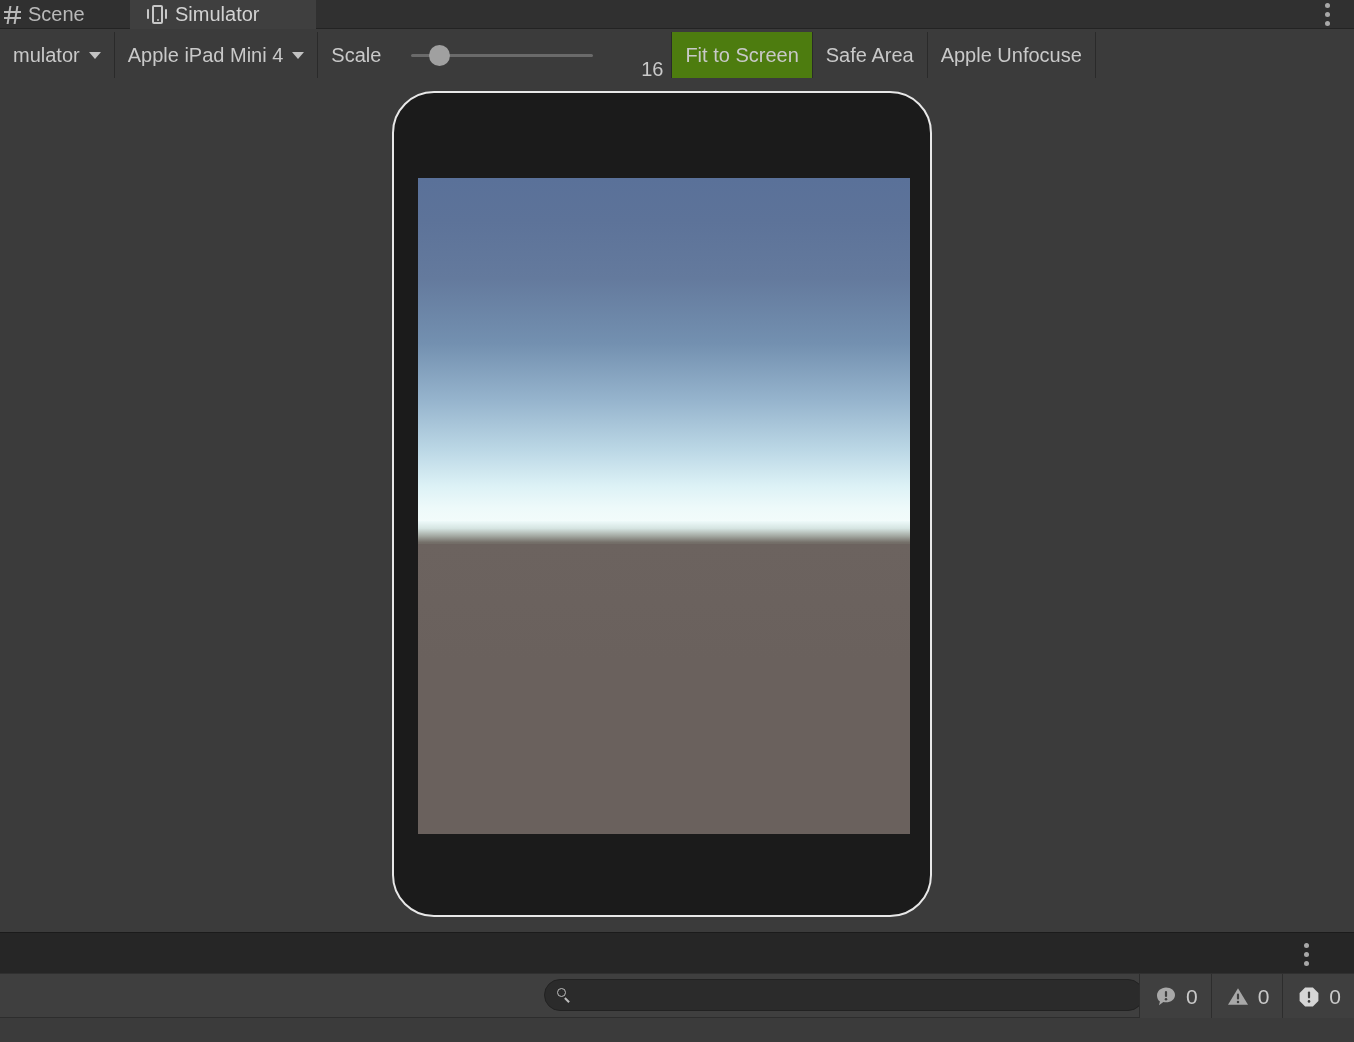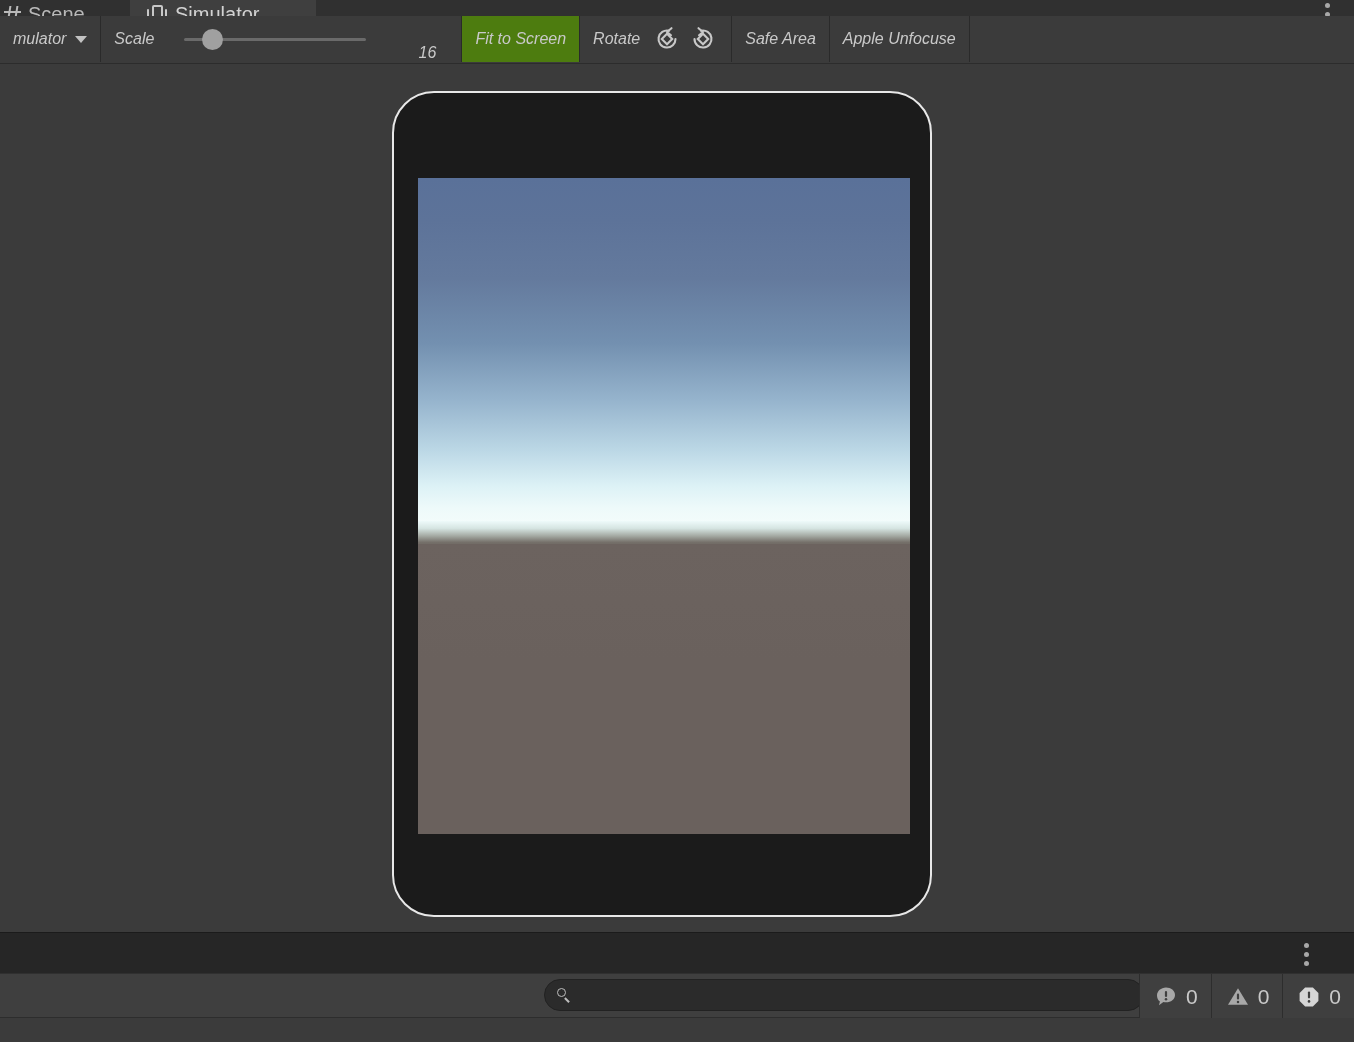--- a/index.html
+++ b/index.html
@@ -120,29 +120,28 @@
     width: 5px; height: 5px;
     border-radius: 50%;
     background: #a8a8a8;
   }
   .kebab-top { right: 15px; top: 0; width: 24px; height: 29px; }
   .kebab-console { right: 15px; top: 936px; width: 24px; height: 36px; }
 
   
   .sim-toolbar {
     position: absolute;
-    left: 0; top: 16px;
+    left: 0; top: 32px;
     width: 1354px; height: 48px;
     background: #3b3b3b;
     border-bottom: 1px solid #2c2c2c;
     box-sizing: border-box;
     display: flex;
     align-items: stretch;
-    font-size: 16px;
-    font-style: italic;
+    font-size: 20px;
   }
   .tb {
     display: flex;
     align-items: center;
     height: 46px;
     padding: 0 13px;
     box-sizing: border-box;
     background: #3b3b3b;
     border-right: 1px solid #2a2a2a;
     color: #c9c9c9;
@@ -154,21 +153,21 @@
   .tb.flat   { background: #3b3b3b; }
   .caret {
     width: 0; height: 0;
     margin-left: 9px;
     border-left: 6px solid transparent;
     border-right: 6px solid transparent;
     border-top: 7px solid #c2c2c2;
     flex: none;
   }
 
-  .tb-scale { padding-right: 25px; gap: 12px; }
+  .tb-scale { padding-right: 8px; gap: 12px; }
   .scale-label { margin-right: 18px; }
   .slider {
     position: relative;
     width: 182px; height: 20px;
     display: flex;
     align-items: center;
     flex: none;
   }
   .slider .track {
     position: absolute;
@@ -378,53 +377,38 @@
     </div>
   </div>
 
   <div class="sim-toolbar">
 
     <div class="tb flat">
       <span>mulator</span>
       <span class="caret"></span>
     </div>
 
+    <div class="tb flat">
+      <span>Apple iPad Mini 4</span>
+      <span class="caret"></span>
+    </div>
 
     <div class="tb flat tb-scale">
       <span class="scale-label">Scale</span>
       <span class="slider">
         <span class="track"></span>
         <span class="handle" id="scale-handle" style="left: 15%;"></span>
       </span>
       <span class="scale-value">16</span>
     </div>
 
     <div class="tb raised">
       <span>Fit to Screen</span>
     </div>
 
-    <div class="tb flat">
-      <span>Rotate</span>
-      <span class="rotate-icons">
-        <span class="rot">
-          <svg viewBox="0 0 30 30" width="30" height="30" aria-hidden="true">
-            <path d="M23.5 15 A8.5 8.5 0 1 1 17 6.8" fill="none" stroke="#c8c8c8" stroke-width="2.1" stroke-linecap="round"></path>
-            <path d="M19.5 4.2 L15.0 8.0 L19.0 11.2" fill="none" stroke="#c8c8c8" stroke-width="2.1" stroke-linecap="round" stroke-linejoin="round"></path>
-            <rect x="11.3" y="11.3" width="7.4" height="7.4" transform="rotate(45 15 15)" fill="none" stroke="#c8c8c8" stroke-width="2.1"></rect>
-          </svg>
-        </span>
-        <span class="rot">
-          <svg viewBox="0 0 30 30" width="30" height="30" aria-hidden="true">
-            <path d="M6.5 15 A8.5 8.5 0 1 0 13 6.8" fill="none" stroke="#c8c8c8" stroke-width="2.1" stroke-linecap="round"></path>
-            <path d="M10.5 4.2 L15.0 8.0 L11.0 11.2" fill="none" stroke="#c8c8c8" stroke-width="2.1" stroke-linecap="round" stroke-linejoin="round"></path>
-            <rect x="11.3" y="11.3" width="7.4" height="7.4" transform="rotate(45 15 15)" fill="none" stroke="#c8c8c8" stroke-width="2.1"></rect>
-          </svg>
-        </span>
-      </span>
-    </div>
 
     <div class="tb flat">
       <span>Safe Area</span>
     </div>
 
     <div class="tb flat">
       <span>Apple Unfocuse</span>
     </div>
   </div>
 

